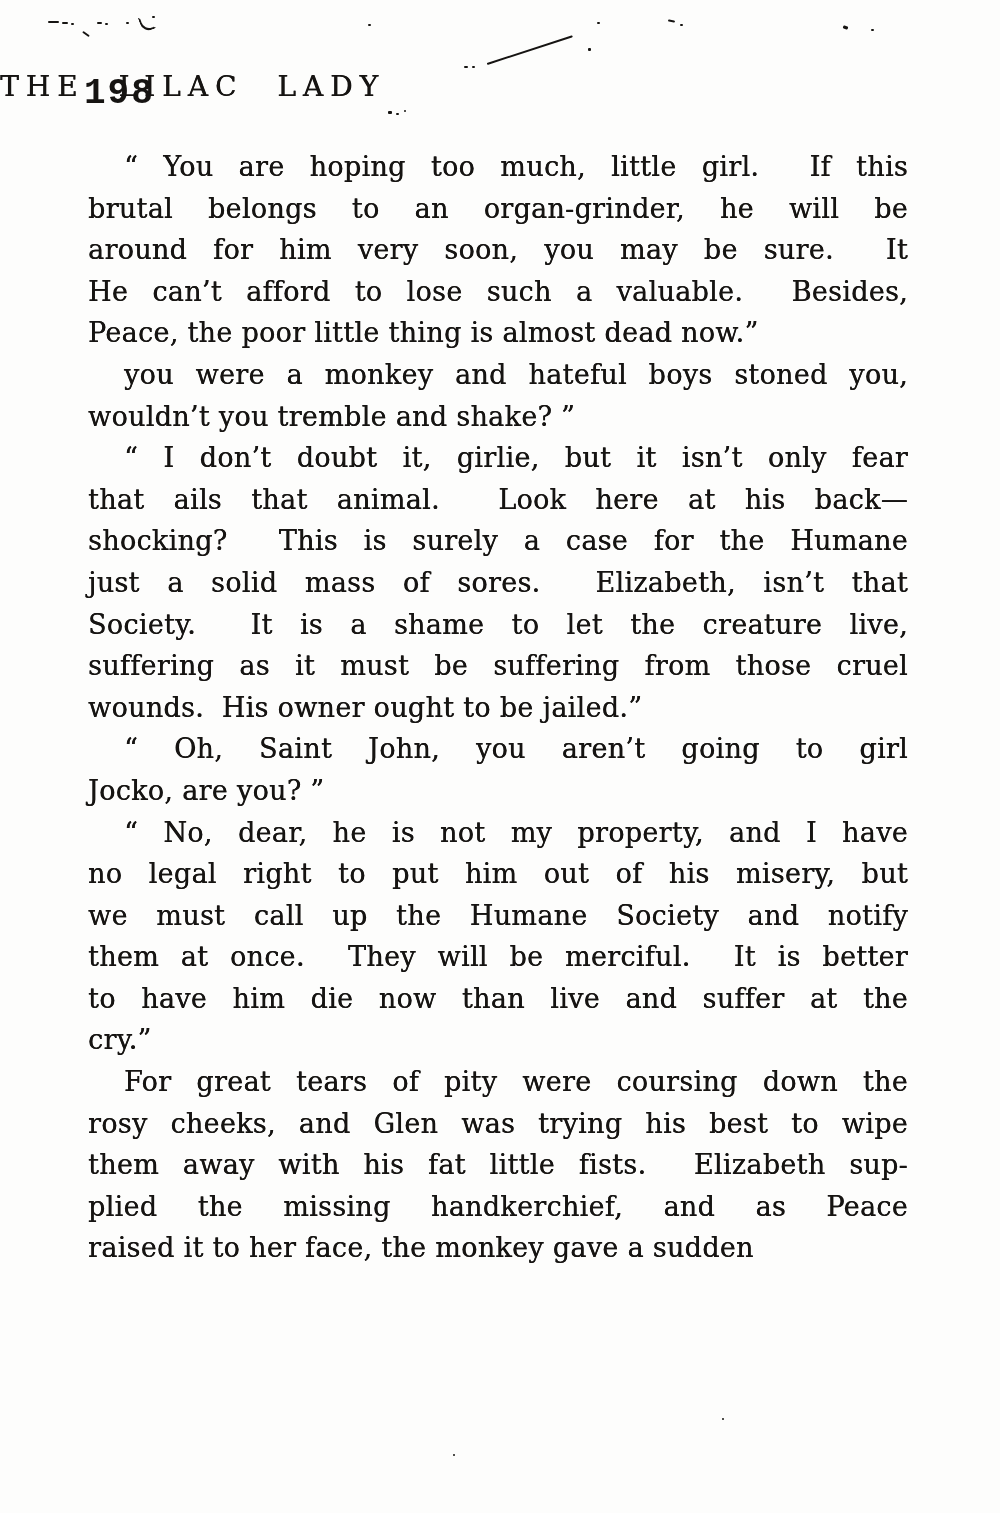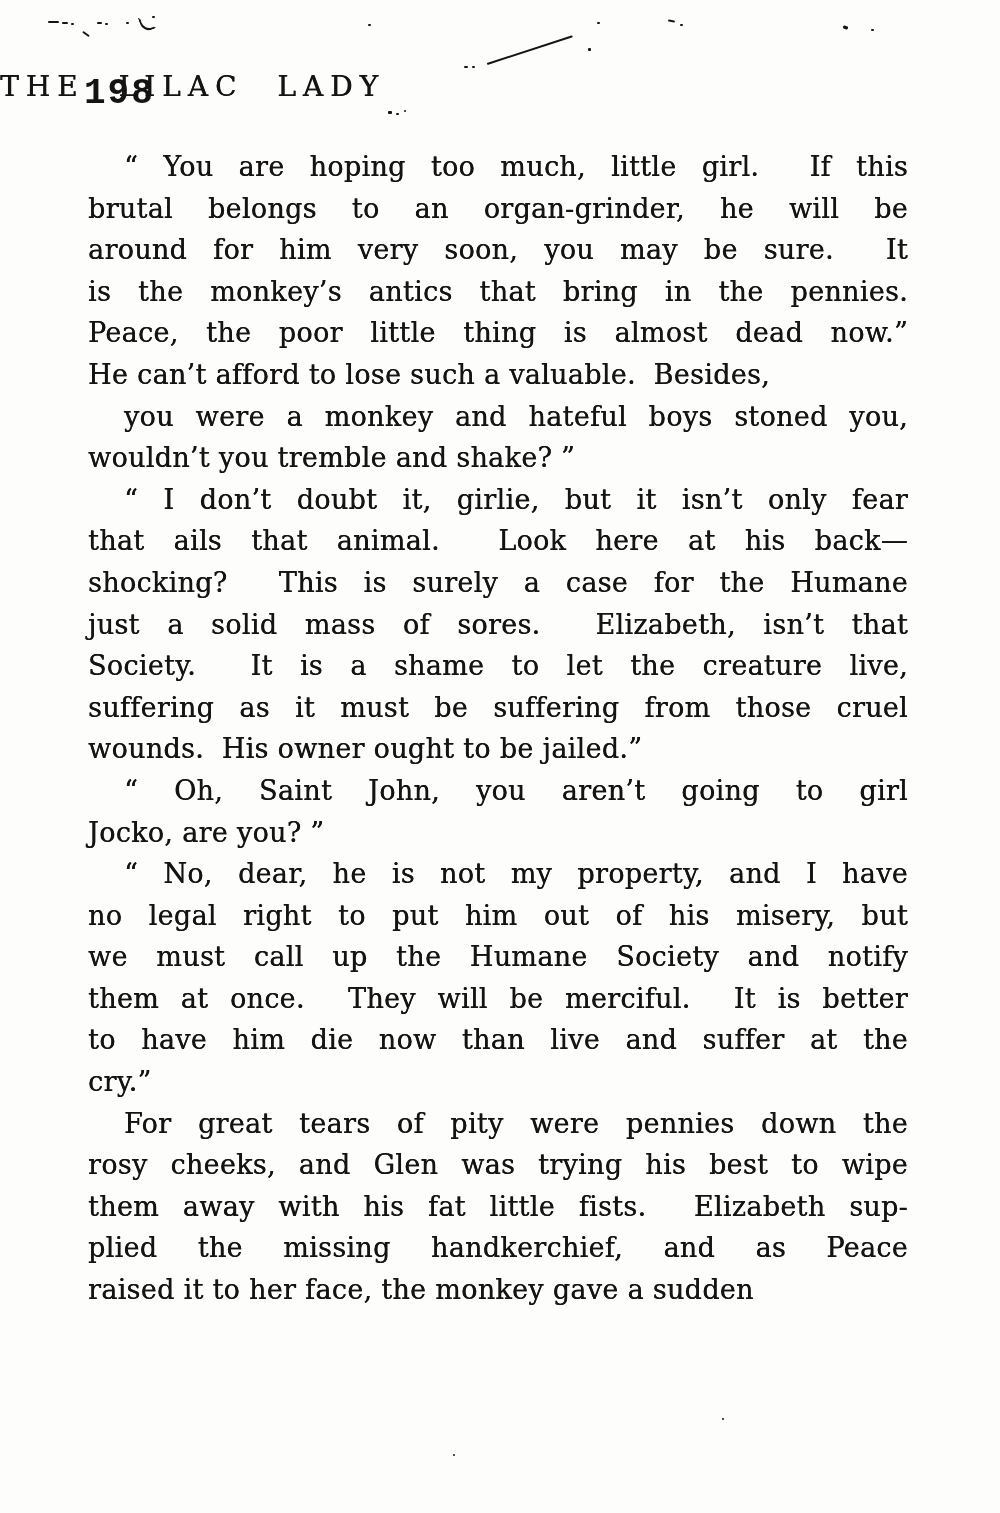--- a/index.html
+++ b/index.html
@@ -118,23 +118,22 @@
   <div class="header">
     <span class="page-num">198</span>
     <div class="running-title">THE LILAC LADY</div>
   </div>
 
   <div class="body-text">
       <div class="para">
         <div class="line">“ You are hoping too much, little girl.  If this</div>
         <div class="line">brutal belongs to an organ-grinder, he will be</div>
         <div class="line">around for him very soon, you may be sure.  It</div>
-        <div class="line">is the monkey’s antics that bring in the pennies.</div>
+        <div class="line">He can’t afford to lose such a valuable.  Besides,</div>
         <div class="line">Peace, the poor little thing is almost dead now.”</div>
-        <div class="line">He can’t afford to lose such a valuable.  Besides,</div>
       </div>
       <div class="para">
         <div class="line">you were a monkey and hateful boys stoned you,</div>
         <div class="line">wouldn’t you tremble and shake? ”</div>
       </div>
       <div class="para">
         <div class="line">“ I don’t doubt it, girlie, but it isn’t only fear</div>
         <div class="line">that ails that animal.  Look here at his back—</div>
         <div class="line">shocking?  This is surely a case for the Humane</div>
         <div class="line">just a solid mass of sores.  Elizabeth, isn’t that</div>
@@ -148,21 +147,21 @@
       </div>
       <div class="para">
         <div class="line">“ No, dear, he is not my property, and I have</div>
         <div class="line">no legal right to put him out of his misery, but</div>
         <div class="line">we must call up the Humane Society and notify</div>
         <div class="line">them at once.  They will be merciful.  It is better</div>
         <div class="line">to have him die now than live and suffer at the</div>
         <div class="line">cry.”</div>
       </div>
       <div class="para">
-        <div class="line">For great tears of pity were pennies down the</div>
+        <div class="line">For great tears of pity were coursing down the</div>
         <div class="line">rosy cheeks, and Glen was trying his best to wipe</div>
         <div class="line">them away with his fat little fists.  Elizabeth sup-</div>
         <div class="line">plied the missing handkerchief, and as Peace</div>
         <div class="line">raised it to her face, the monkey gave a sudden</div>
       </div>
     </div>
 
 </div>
 
 </body></html>

